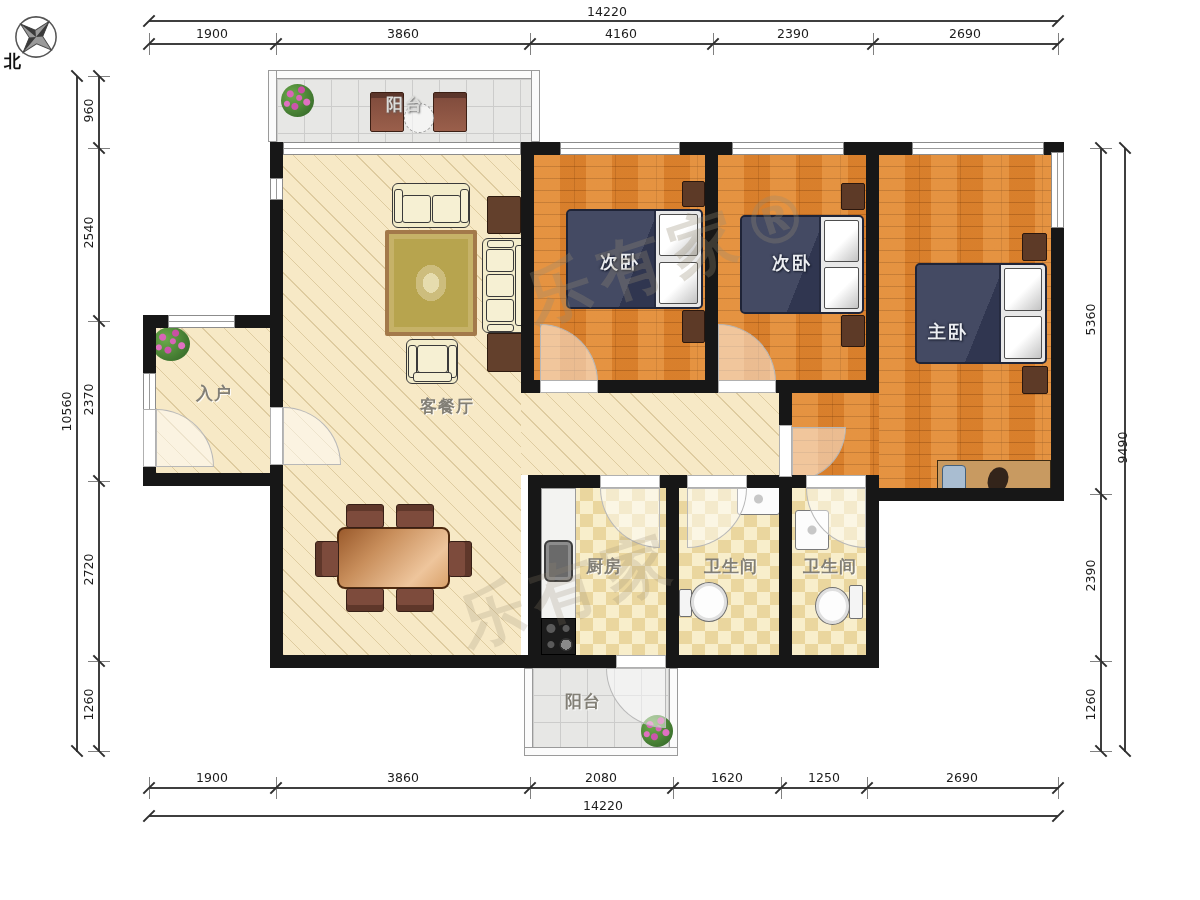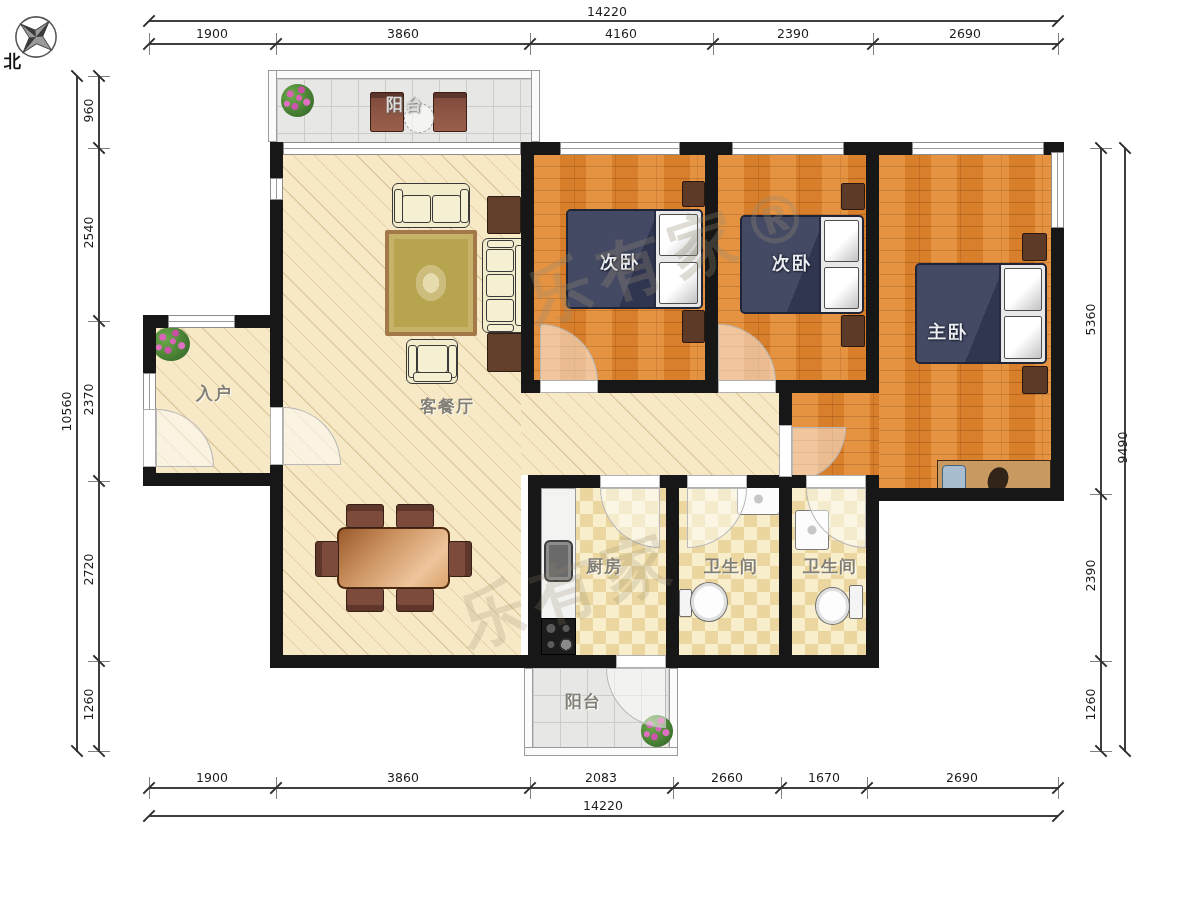--- a/index.html
+++ b/index.html
@@ -282,23 +282,23 @@
   <div class="stv" style="left:673px;top:777px"></div>
     <div class="tkv" style="left:672px;top:780px"></div>
   <div class="stv" style="left:781px;top:777px"></div>
     <div class="tkv" style="left:780px;top:780px"></div>
   <div class="stv" style="left:867px;top:777px"></div>
     <div class="tkv" style="left:866px;top:780px"></div>
   <div class="stv" style="left:1058px;top:777px"></div>
     <div class="tkv" style="left:1057px;top:780px"></div>
   <div class="dlab" style="left:182px;top:770px;width:60px">1900</div>
   <div class="dlab" style="left:373px;top:770px;width:60px">3860</div>
-  <div class="dlab" style="left:571px;top:770px;width:60px">2083</div>
-  <div class="dlab" style="left:697px;top:770px;width:60px">2660</div>
-  <div class="dlab" style="left:794px;top:770px;width:60px">1670</div>
+  <div class="dlab" style="left:571px;top:770px;width:60px">2080</div>
+  <div class="dlab" style="left:697px;top:770px;width:60px">1620</div>
+  <div class="dlab" style="left:794px;top:770px;width:60px">1250</div>
   <div class="dlab" style="left:932px;top:770px;width:60px">2690</div>
 
   <div class="a dline" style="left:149px;top:815px;width:909px;height:2px"></div>
   <div class="tkv" style="left:148px;top:808px"></div>
     <div class="tkv" style="left:1057px;top:808px"></div>
   <div class="dlab" style="left:523px;top:798px;width:160px">14220</div>
 
   <div class="a dline" style="left:76px;top:76px;width:2px;height:676px"></div>
   <div class="tkh" style="left:69px;top:75px"></div>
     <div class="tkh" style="left:69px;top:750px"></div>

